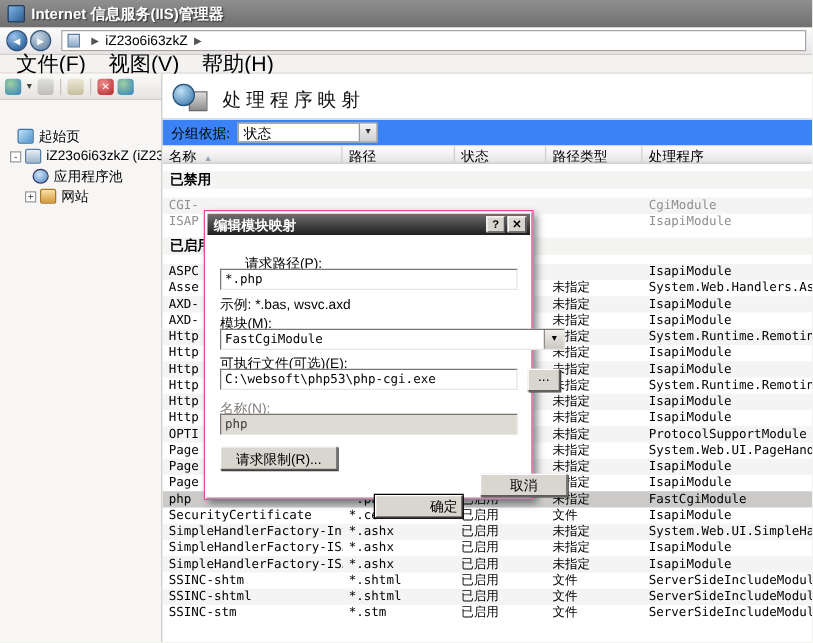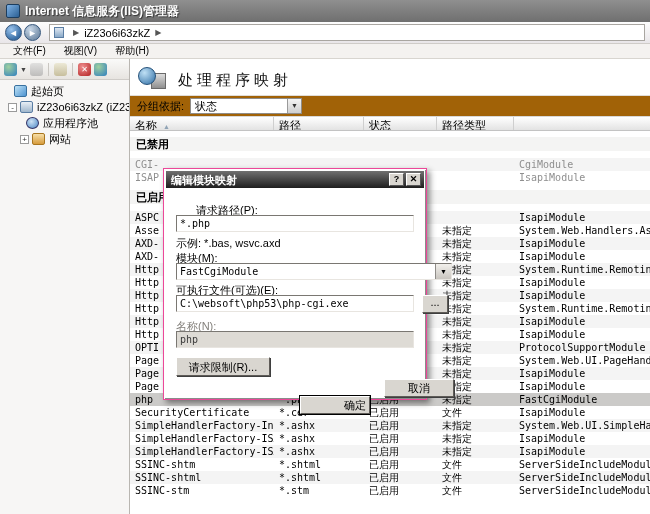--- a/index.html
+++ b/index.html
@@ -15,55 +15,55 @@
 .navbar { height:22px; background:linear-gradient(#fdfdfd,#e9e6e9); display:flex; align-items:center; padding:0 5px; border-bottom:1px solid #cfccc8; }
 .navbtn { width:17px; height:17px; border-radius:50%; color:#fff; font-size:9px; line-height:16px; text-align:center; margin-right:2px; border:1px solid #35567c; }
 .navbtn.back { background:radial-gradient(circle at 35% 30%,#9cc5ee,#3a6ea5 70%); }
 .navbtn.fwd { background:radial-gradient(circle at 35% 30%,#c9d8e8,#7b93ad 70%); }
 .addressbox { flex:1; height:17px; margin-left:6px; background:#fff; border:1px solid #a9a6a1; display:flex; align-items:center; padding:0 4px; font-size:11px; }
 .srv-ico { width:10px; height:11px; background:linear-gradient(#dfe8f2,#8aa9c8); border:1px solid #5a7da3; margin-right:4px; }
 .bc-arrow { color:#555; font-size:8px; margin:0 5px; }
 
 
 .menubar { height:15px; background:#f4f2f0; display:flex; align-items:center; padding-left:4px; border-bottom:1px solid #d8d5d0; }
-.menu-item { padding:0 9px; font-size:10px; cursor:default; }
+.menu-item { padding:0 9px; font-size:17px; cursor:default; }
 
 
 .bodyrow { display:flex; height:455px; }
 
 
 .sidebar { width:130px; background:#f7f6f5; border-right:1px solid #b9b6b1; display:flex; flex-direction:column; }
 .side-head { height:17px; background:linear-gradient(#fcfcfc,#dcd9d4); border-bottom:1px solid #c4c1bc; font-weight:bold; padding:2px 0 0 5px; font-size:11px; }
 .side-tools { height:21px; background:linear-gradient(#fafaf9,#e7e4e0); border-bottom:1px solid #cfccc8; display:flex; align-items:center; padding-left:4px; gap:3px; }
 .tool-ico { width:13px; height:13px; border-radius:3px; font-size:8px; color:#fff; text-align:center; line-height:13px; }
 .t-globe { background:radial-gradient(circle at 35% 30%,#9fd09f,#2f7fbf); }
 .t-dd { width:7px; color:#444; font-size:7px; line-height:13px; }
 .t-save { background:linear-gradient(#cfcfcf,#9a9a9a); opacity:.55; }
 .t-up { background:linear-gradient(#e8e3c9,#b8ad7f); opacity:.7; }
 .t-del { background:radial-gradient(circle at 35% 30%,#ef8f8f,#b22222); }
 .sep { width:1px; height:13px; background:#c9c6c1; margin:0 2px; }
-.tree { flex:1; background:#f7f6f5; padding-top:3px; font-size:11px; }
+.tree { flex:1; background:#f7f6f5; padding-top:21px; font-size:11px; }
 .tree-item { display:flex; align-items:center; height:16px; white-space:nowrap; overflow:hidden; }
 .twisty { width:9px; height:9px; border:1px solid #9a9a9a; background:#fff; font-size:8px; line-height:7px; text-align:center; color:#333; margin-right:3px; flex:none; }
 .node-ico { width:13px; height:12px; margin-right:4px; flex:none; border-radius:2px; }
 .i-start { background:linear-gradient(135deg,#bfe3f7,#4f94d0); border:1px solid #39719f; }
 .i-server { background:linear-gradient(#e8eef5,#9fb6cc); border:1px solid #5a7da3; }
 .i-pool { background:radial-gradient(circle at 40% 35%,#cfe3f5,#4a86c4); border:1px solid #336; border-radius:50%; }
 .i-sites { background:linear-gradient(#f7dfa8,#d69b3c); border:1px solid #a9761f; }
 .indent1 { padding-left:14px; } .indent2 { padding-left:8px; } .indent3 { padding-left:26px; } .indent4 { padding-left:20px; }
 
 
 .main { flex:1; background:#fff; display:flex; flex-direction:column; overflow:hidden; position:relative; }
 .feat-head { display:flex; align-items:center; padding:8px 0 2px 8px; }
 .feat-ico { position:relative; width:30px; height:26px; margin-right:10px; flex:none; }
 .feat-cube { position:absolute; right:2px; top:6px; width:15px; height:16px; background:linear-gradient(#dcdcdc,#8f8f8f); border:1px solid #6a6a6a; }
 .feat-orb { position:absolute; left:0; top:0; width:18px; height:18px; border-radius:50%; background:radial-gradient(circle at 35% 30%,#bfe0f5,#2e6da4); border:1px solid #24517a; }
 .feat-title { font-size:15px; letter-spacing:4px; color:#111; }
 .feat-desc { padding:4px 10px 8px 8px; font-size:11px; color:#000; }
-.groupbar { height:21px; background:#a16207; border-top:1px solid #e0ddd9; display:flex; align-items:center; padding-left:7px; gap:6px; }
+.groupbar { height:21px; background:#3b82f6; border-top:1px solid #e0ddd9; display:flex; align-items:center; padding-left:7px; gap:6px; }
 .dd-box { width:112px; height:16px; background:#fff; border:1px solid #8f8c88; display:flex; align-items:center; font-size:11px; }
 .dd-box span.val { flex:1; padding-left:4px; }
 .dd-btn { width:14px; height:14px; background:linear-gradient(#f4f4f4,#cfcfcf); border-left:1px solid #9a9a9a; font-size:7px; text-align:center; line-height:14px; color:#333; }
 
 
 .thead { display:flex; height:15px; background:linear-gradient(#ffffff,#e3e3e3); border-top:1px solid #d8d8d8; border-bottom:1px solid #c3c3c3; font-size:11px; }
 .th { border-right:1px solid #cfcfcf; padding:1px 0 0 5px; white-space:nowrap; overflow:hidden; }
 .sort-ico { font-size:7px; color:#8fa3b5; margin-left:6px; }
 .c-name { width:144px; } .c-path { width:90px; } .c-status { width:73px; } .c-ptype { width:77px; } .c-handler { flex:1; border-right:none; }
 .tbody { flex:1; overflow:hidden; font-family:"DejaVu Sans Mono", monospace; font-size:10px; }
@@ -164,20 +164,21 @@
         <div class="dd-box">
           <span class="val">状态</span>
           <span class="dd-btn">▼</span>
         </div>
       </div>
       <div class="thead">
         <div class="th c-name"><span>名称</span><span class="sort-ico">▲</span></div>
         <div class="th c-path">路径</div>
         <div class="th c-status">状态</div>
         <div class="th c-ptype">路径类型</div>
+        <div class="th c-handler">处理程序</div>
       </div>
       <div class="tbody">
           <div class="tgroup">已禁用</div>
           <div class="trow disabled alt">
     <span class="c-name">CGI-</span>
     <span class="c-path"></span>
     <span class="c-status"></span>
     <span class="c-ptype"></span>
     <span class="c-handler">CgiModule</span>
   </div>

